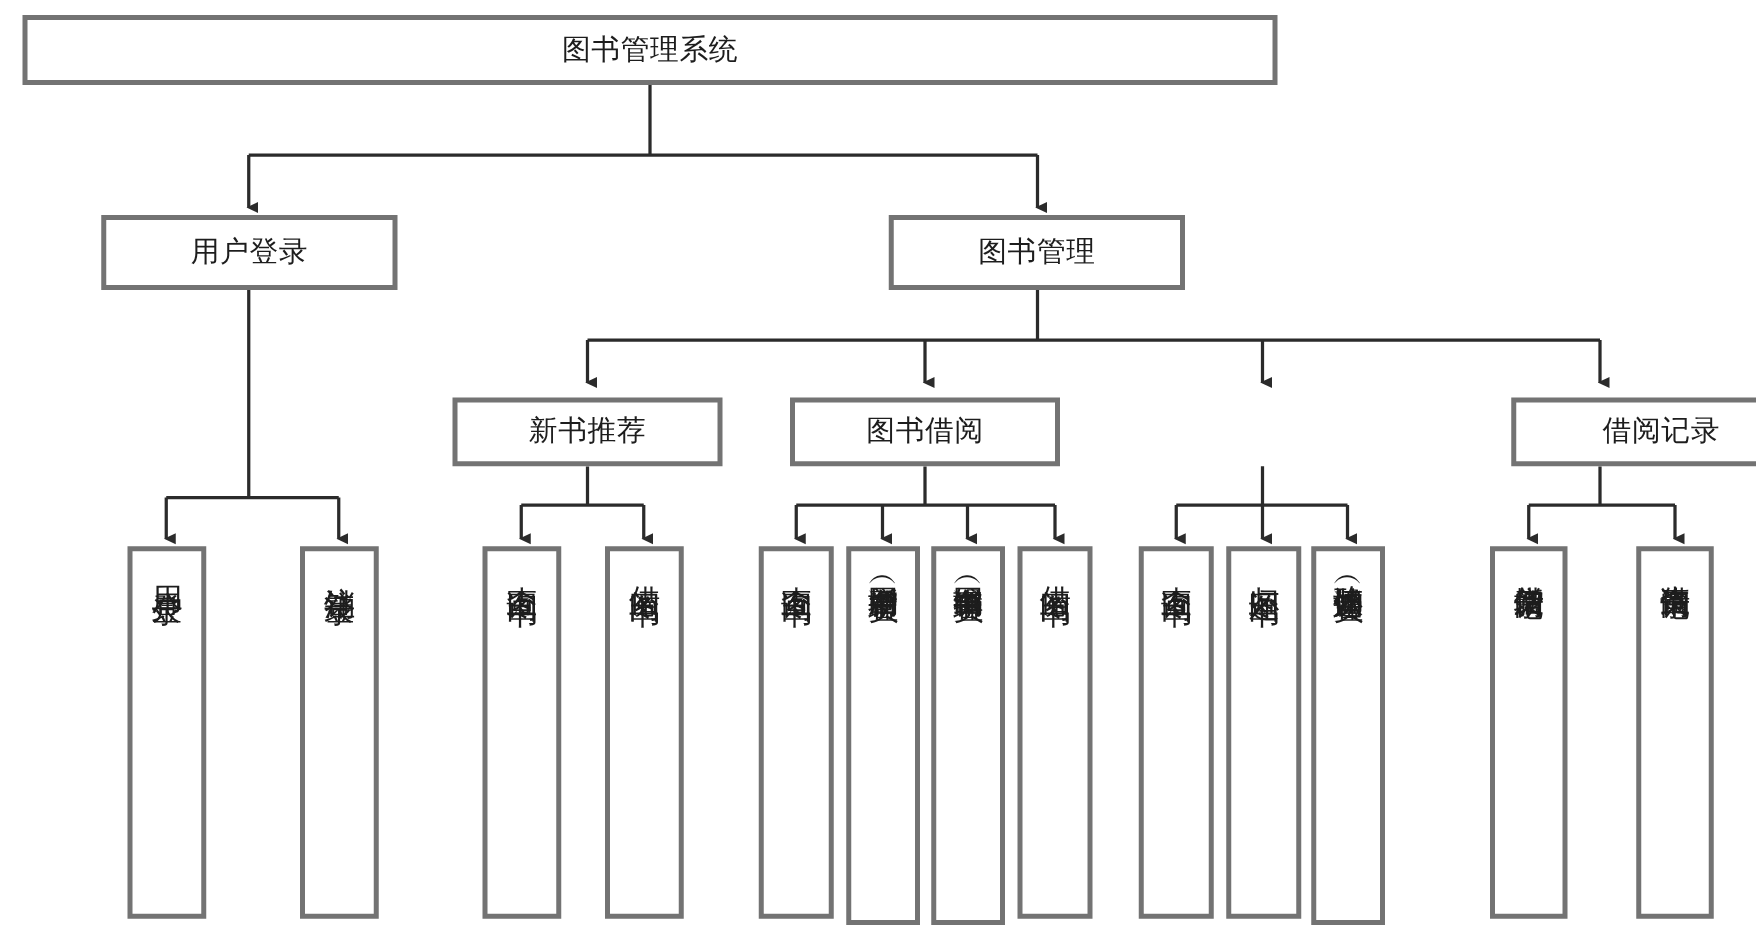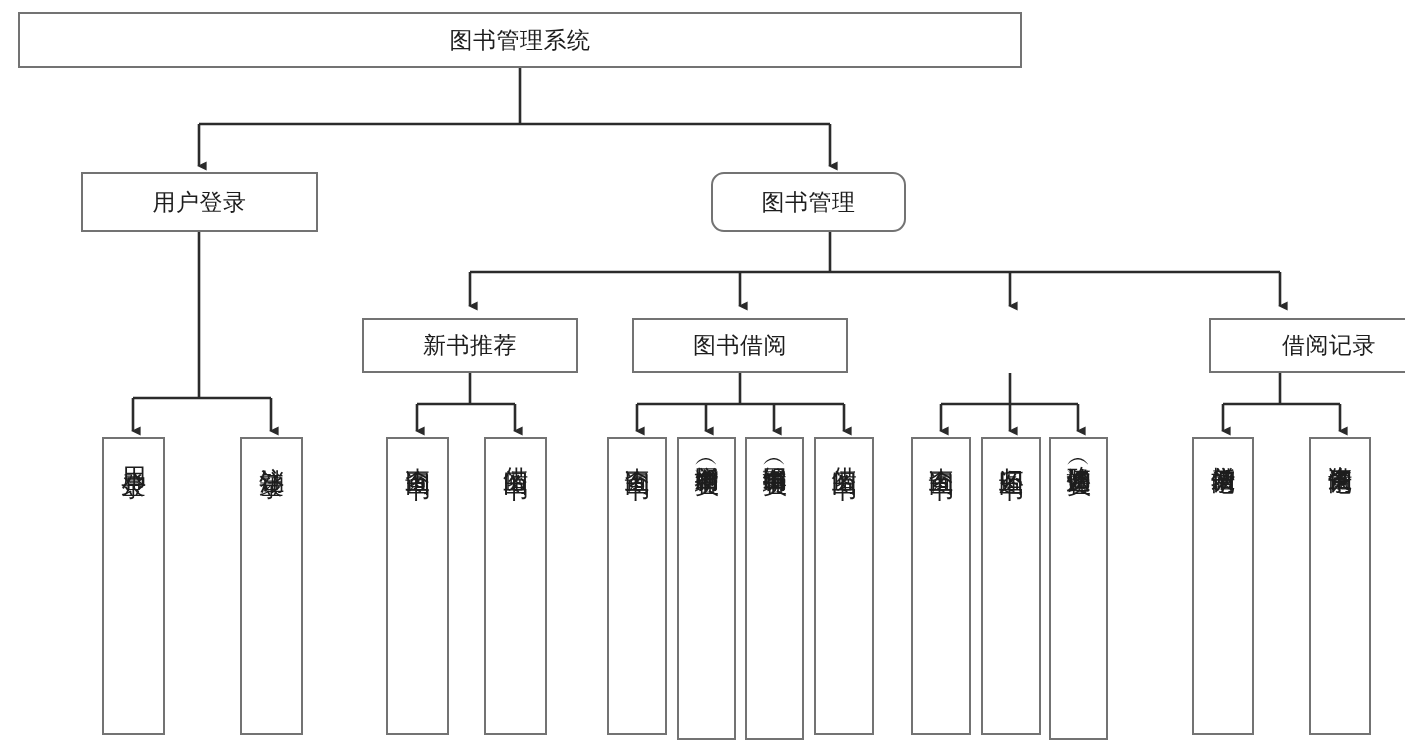--- a/index.html
+++ b/index.html
@@ -21,21 +21,21 @@
     position: absolute;
     left: 0;
     top: 0;
     width: 1405px;
     height: 747px;
     pointer-events: none;
   }
   .node {
     position: absolute;
     box-sizing: border-box;
-    border: 2px solid #737373;
+    border: 4px solid #737373;
     background: #ffffff;
     display: flex;
     align-items: center;
     justify-content: center;
     color: #1d1d1d;
   }
   .node-label {
     display: block;
     text-align: center;
     line-height: 1.05;
@@ -137,21 +137,21 @@
   </svg>
 
   <div class="node horiz root" style="left:18px; top:12px; width:1004px; height:56px;">
     <span class="node-label">图书管理系统</span>
   </div>
 
   <div class="node horiz" style="left:81px; top:172px; width:237px; height:60px;">
     <span class="node-label">用户登录</span>
   </div>
 
-  <div class="node horiz" style="left:711px; top:172px; width:195px; height:60px;border-radius:13px;">
+  <div class="node horiz" style="left:711px; top:172px; width:237px; height:60px;">
     <span class="node-label">图书管理</span>
   </div>
 
   <div class="node horiz" style="left:632px; top:318px; width:216px; height:55px;">
     <span class="node-label">图书借阅</span>
   </div>
 
   <div class="node horiz" style="left:362px; top:318px; width:216px; height:55px;">
     <span class="node-label">新书推荐</span>
   </div>

